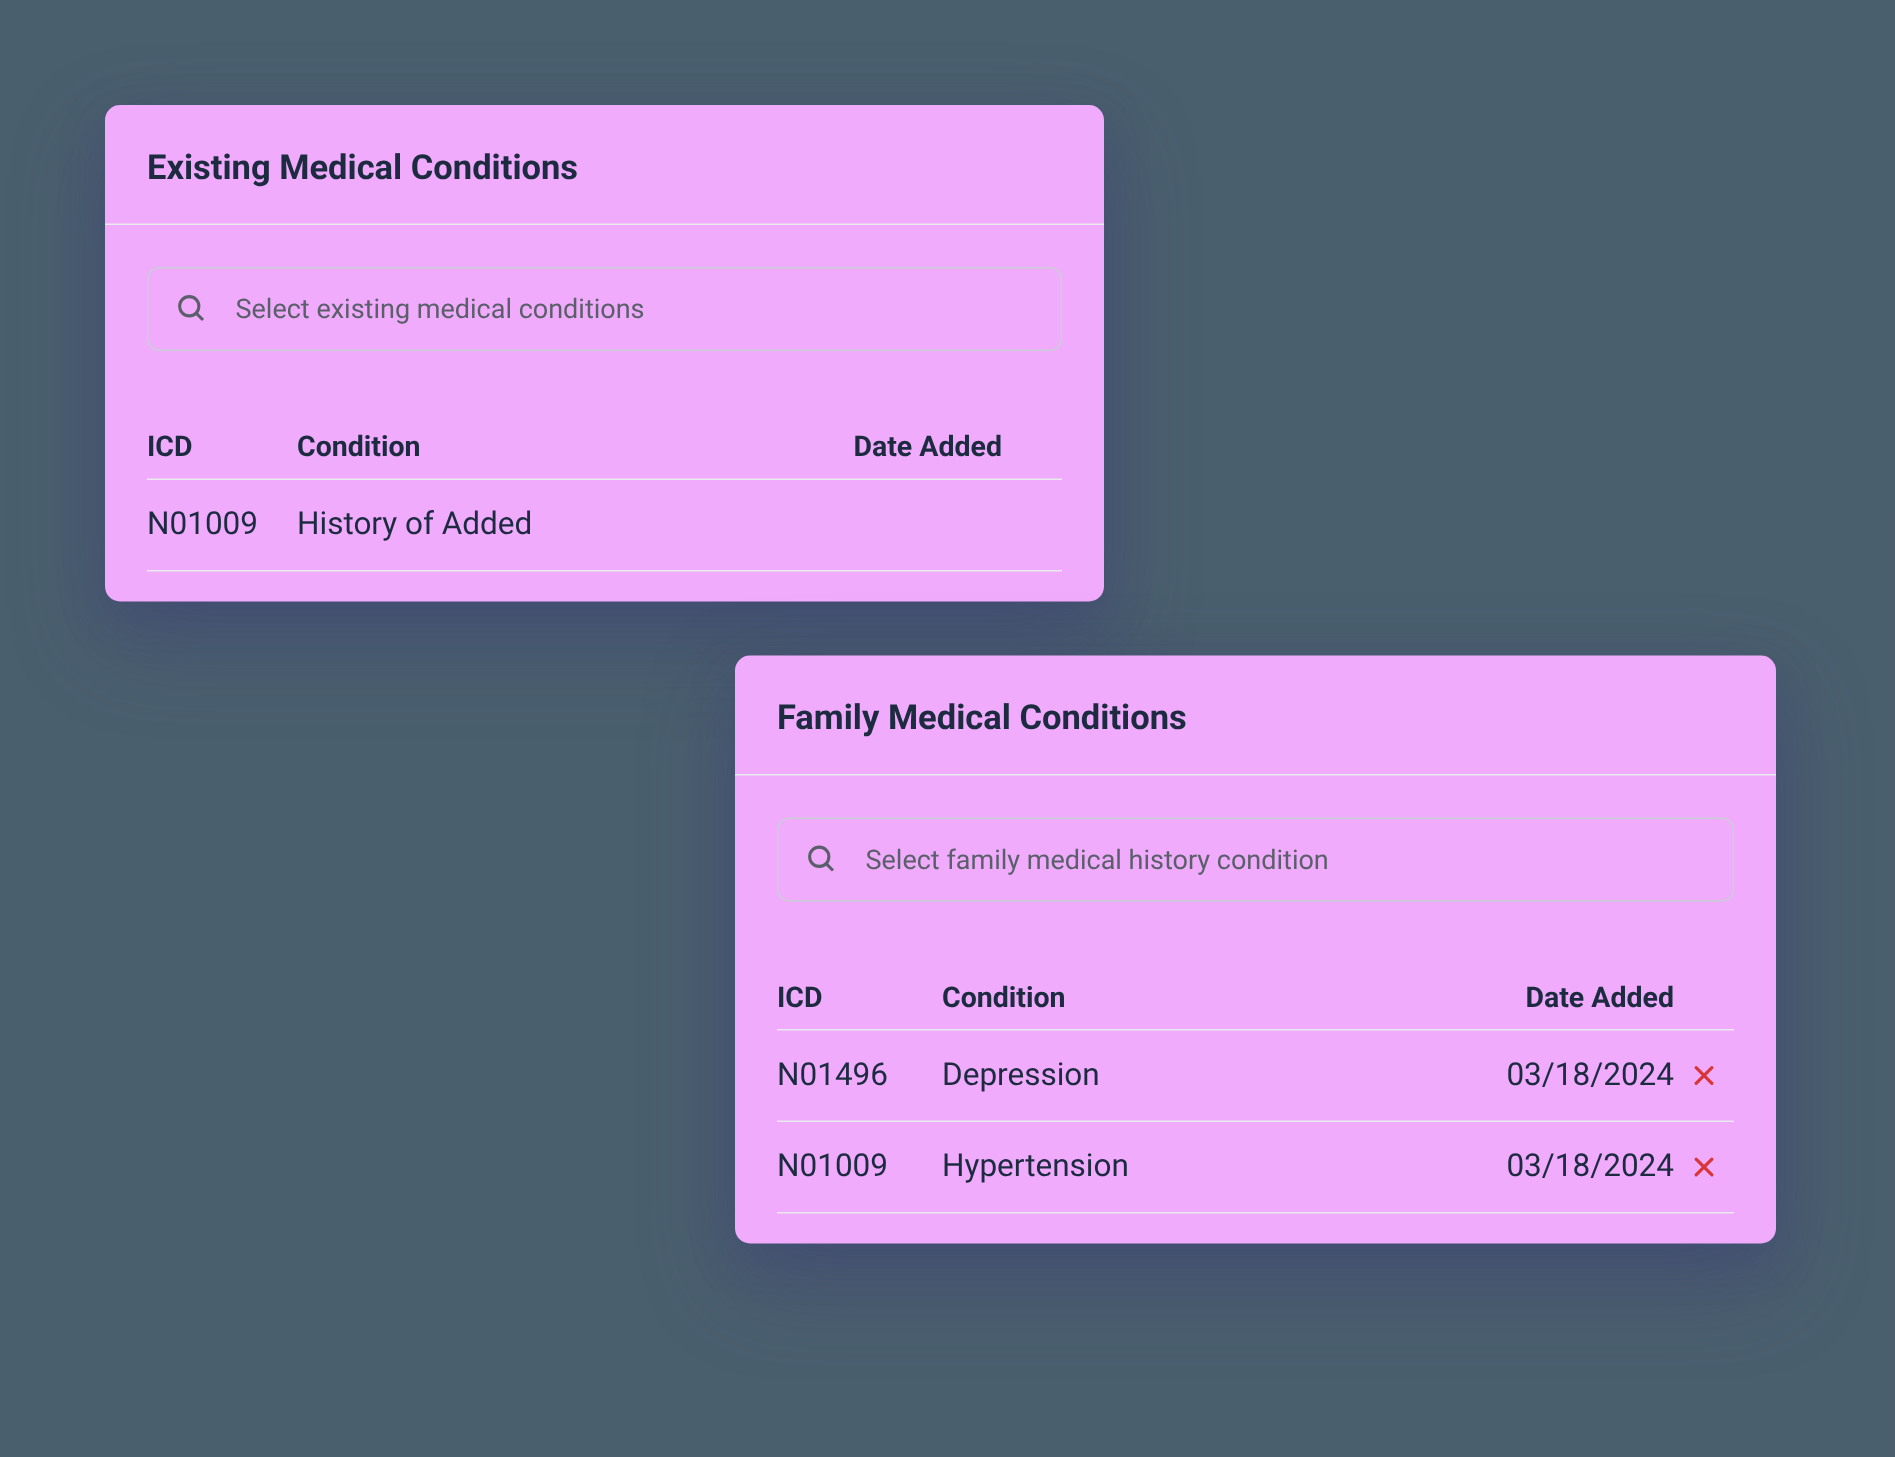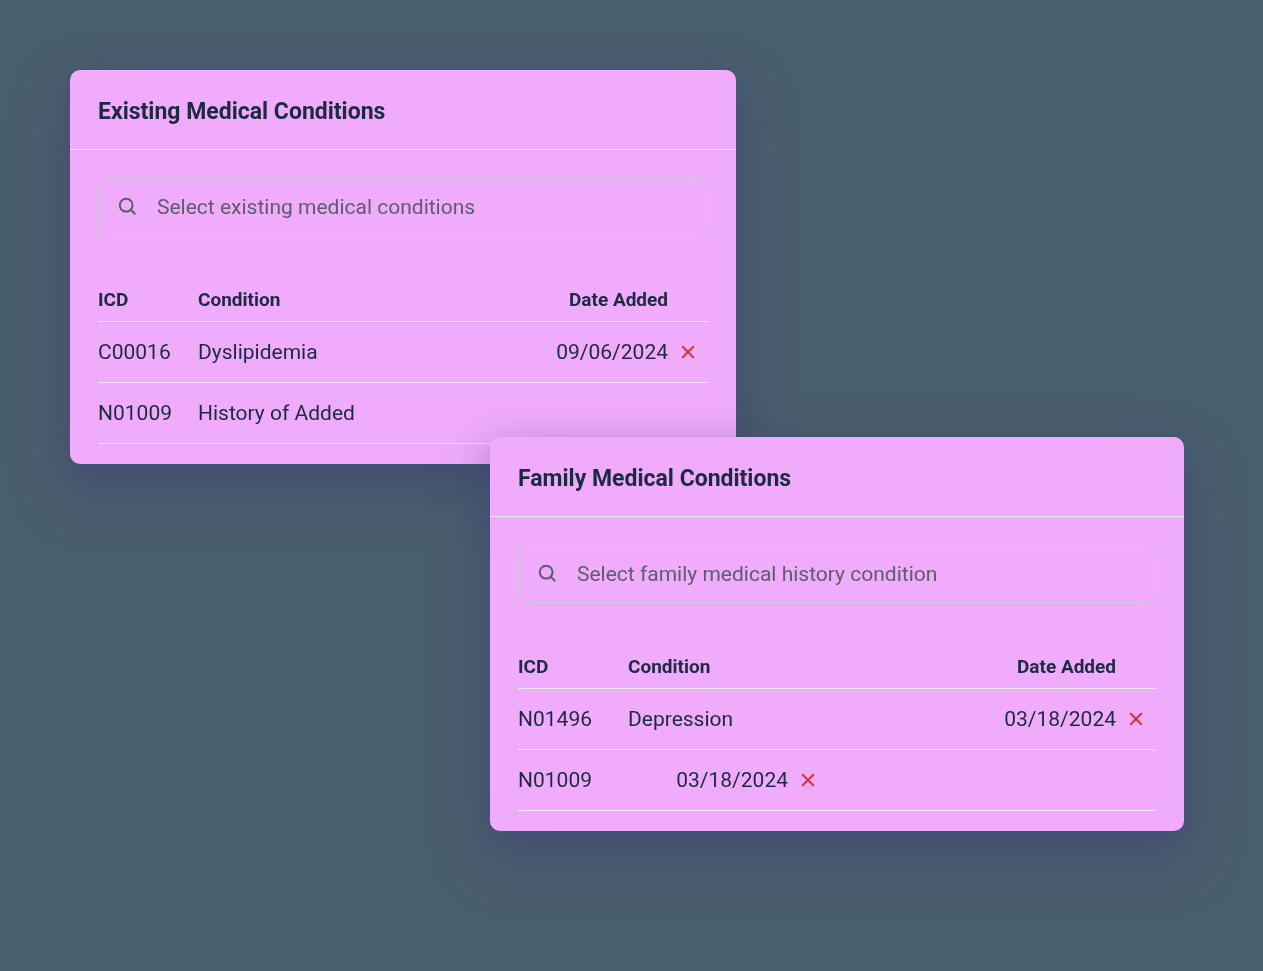--- a/index.html
+++ b/index.html
@@ -67,21 +67,21 @@
       flex-shrink: 0;
     }
     
     .search-icon svg {
       stroke: #5a5f6a;
       stroke-width: 2.2;
       fill: none;
     }
     
     .search-placeholder {
-      font-size: 21px;
+      font-size: 18px;
       color: #5a5f6a;
       font-weight: 400;
     }
     
     .table-wrap {
       width: 100%;
     }
     
     .table-head {
       display: flex;
@@ -175,33 +175,20 @@
     </div>
 
     <div class="table-wrap">
       <div class="table-head">
         <div class="col-icd th">ICD</div>
         <div class="col-condition th">Condition</div>
         <div class="col-date th">Date Added</div>
         <div class="col-action"></div>
       </div>
 
-      <div class="table-row">
-        <div class="col-icd td">C00016</div>
-        <div class="col-condition td">Dyslipidemia</div>
-        <div class="col-date td">09/06/2024</div>
-        <div class="col-action">
-          <span class="delete-btn">
-            <svg viewBox="0 0 24 24" width="18" height="18">
-                <line x1="5" y1="5" x2="19" y2="19"></line>
-                <line x1="19" y1="5" x2="5" y2="19"></line>
-              </svg>
-          </span>
-        </div>
-      </div>
 
       <div class="table-row">
         <div class="col-icd td">N01009</div>
         <div class="col-condition td">History of Added</div>
         <div class="col-date td"></div>
         <div class="col-action"></div>
       </div>
     </div>
 
   </div>
@@ -240,20 +227,21 @@
             <svg viewBox="0 0 24 24" width="18" height="18">
                 <line x1="5" y1="5" x2="19" y2="19"></line>
                 <line x1="19" y1="5" x2="5" y2="19"></line>
               </svg>
           </span>
         </div>
       </div>
 
       <div class="table-row">
         <div class="col-icd td">N01009</div>
+        <div class="col-condition td">Hypertension</div>
         <div class="col-date td">03/18/2024</div>
         <div class="col-action">
           <span class="delete-btn">
             <svg viewBox="0 0 24 24" width="18" height="18">
                 <line x1="5" y1="5" x2="19" y2="19"></line>
                 <line x1="19" y1="5" x2="5" y2="19"></line>
               </svg>
           </span>
         </div>
       </div>

